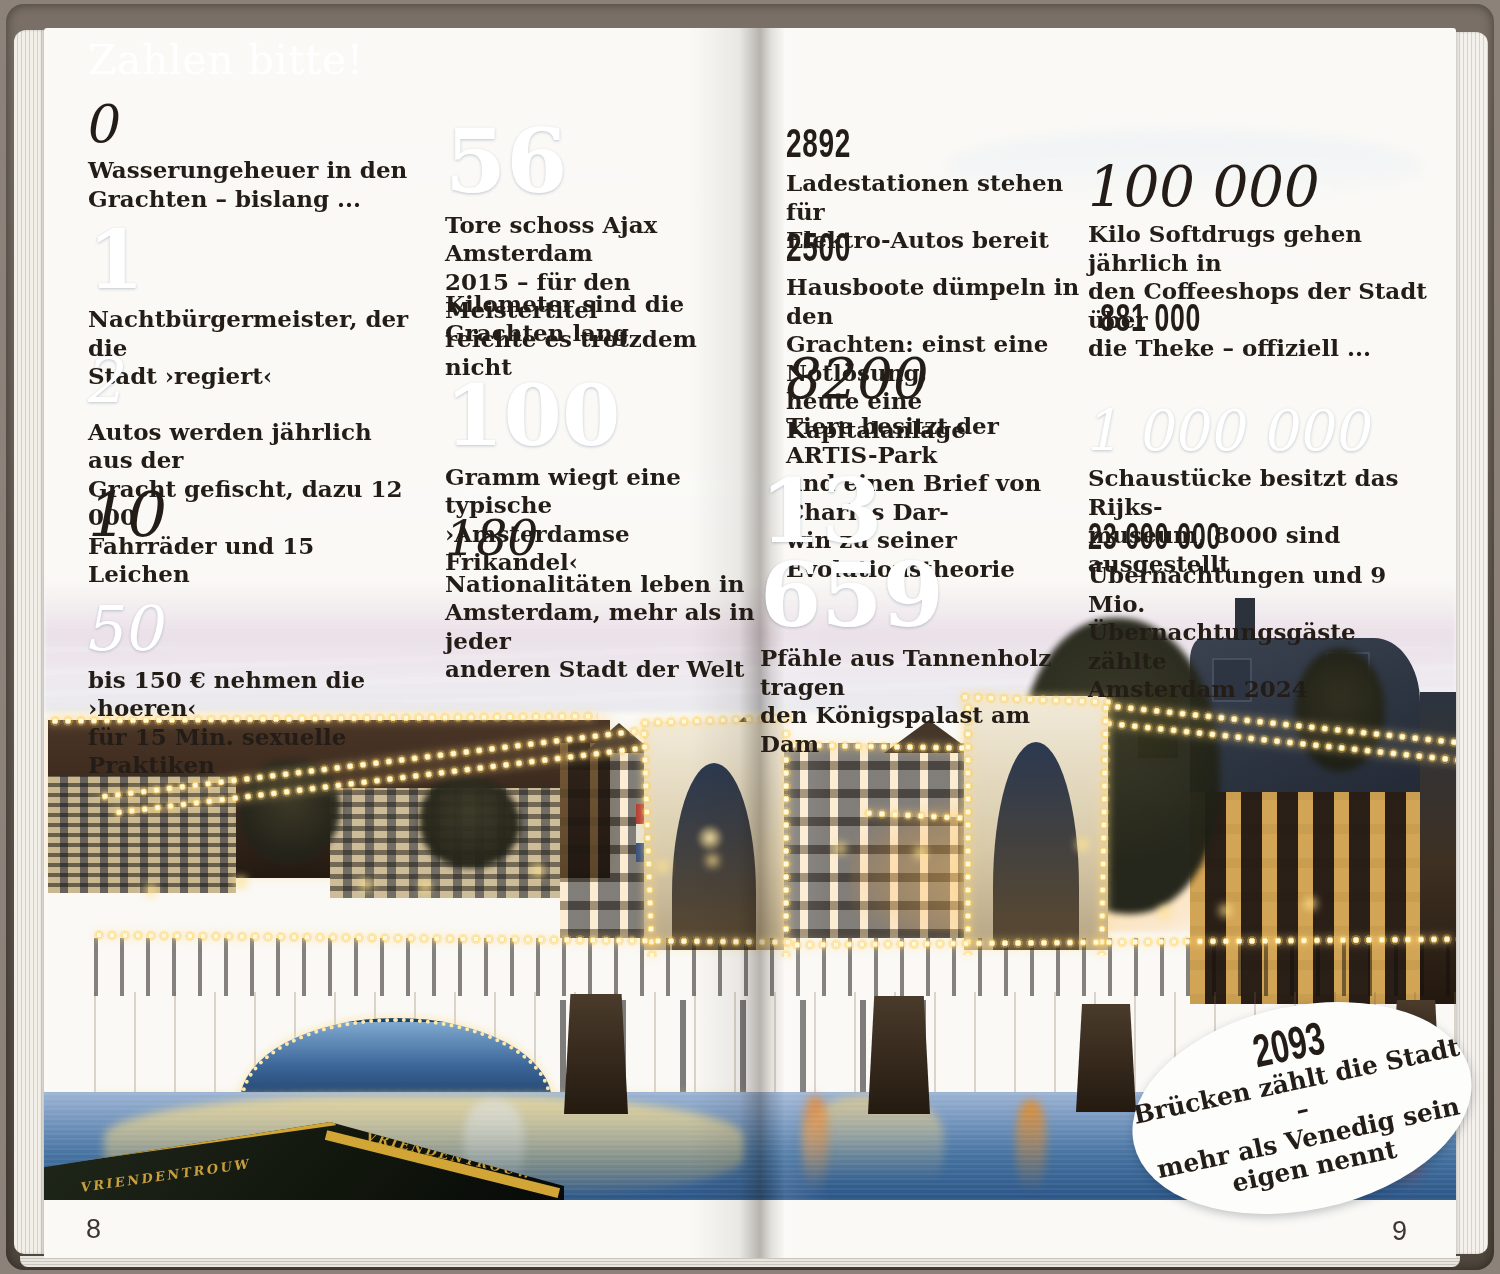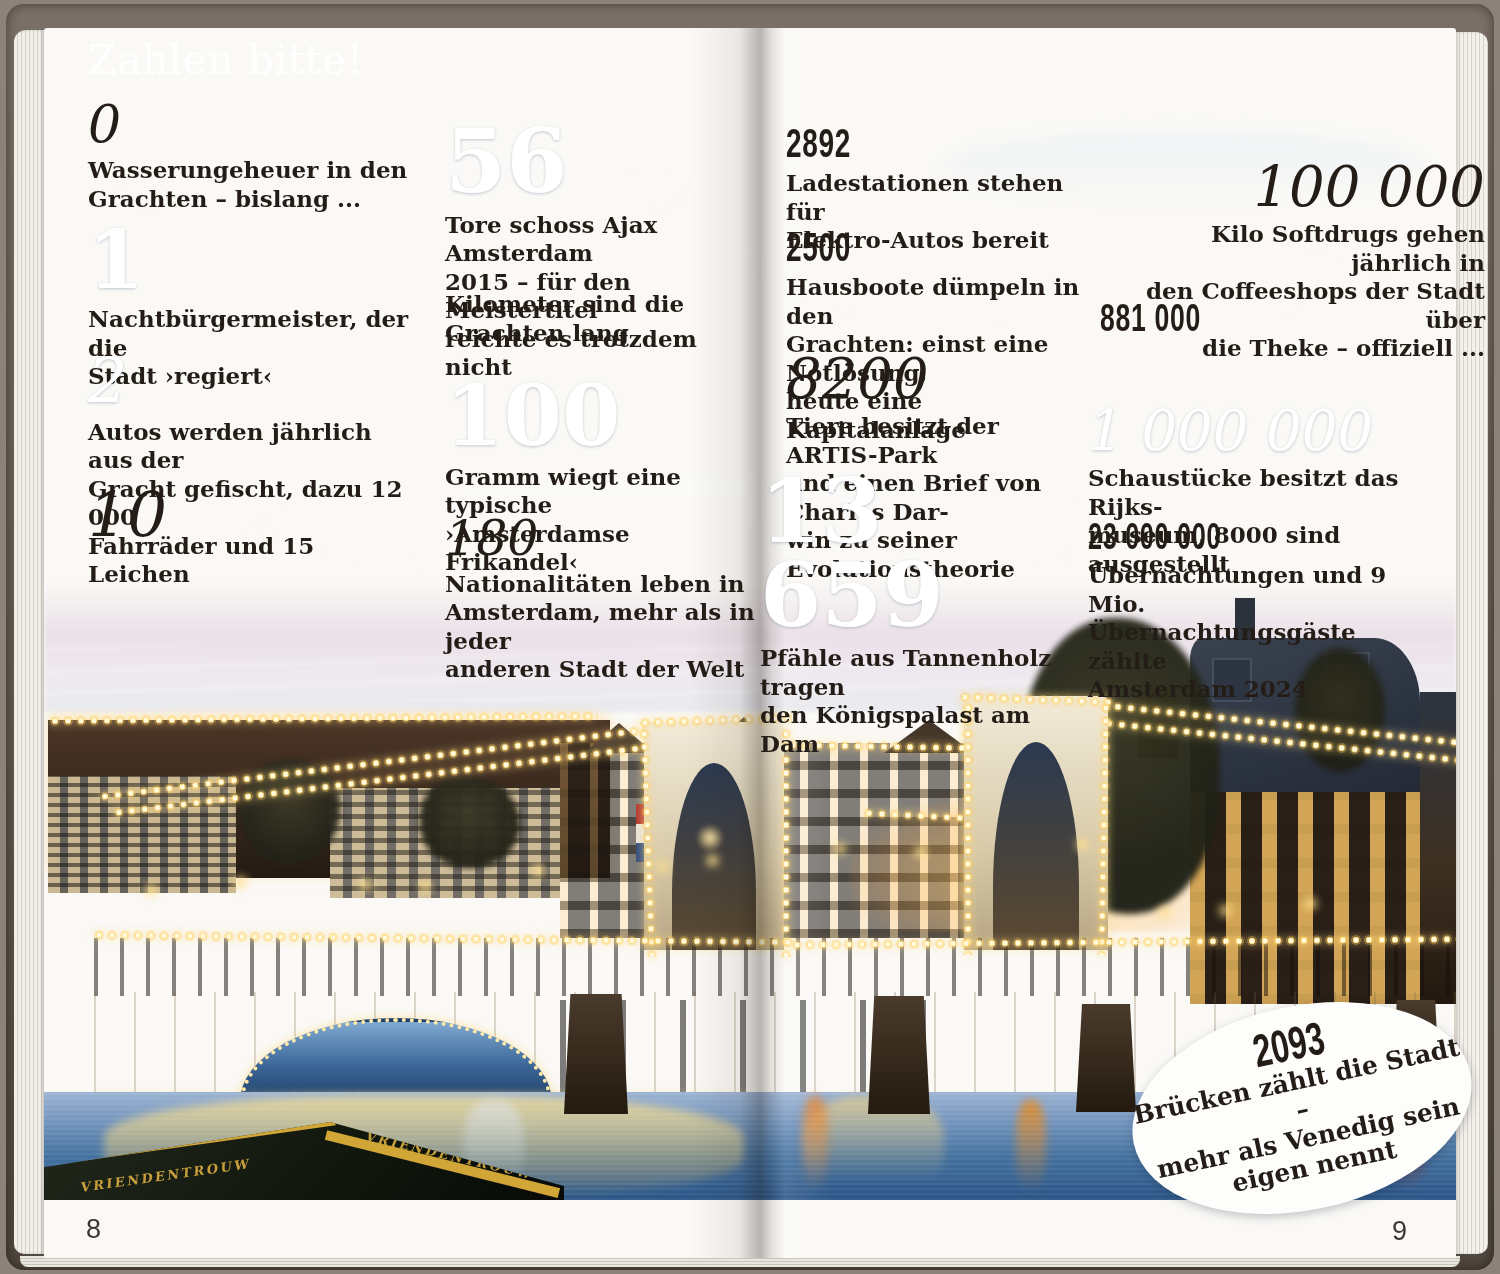--- a/index.html
+++ b/index.html
@@ -209,20 +209,25 @@
   </div>
   <div class="stat" style="left:88px;top:352px;width:334px;">
     <div class="num it white" style="font-size:62px;">2</div>
     <div class="cap">Autos werden jährlich aus der
 Gracht gefischt, dazu 12 000
 Fahrräder und 15 Leichen</div>
   </div>
   <div class="stat" style="left:88px;top:486px;width:340px;">
     <div class="num it" style="font-size:62px;">10</div>
   </div>
+  <div class="stat" style="left:88px;top:600px;width:334px;">
+    <div class="num it white" style="font-size:62px;">50</div>
+    <div class="cap">bis 150 € nehmen die ›hoeren‹
+für 15 Min. sexuelle Praktiken</div>
+  </div>
 
   <div class="stat" style="left:445px;top:120px;width:310px;">
     <div class="num bold white" style="font-size:88px;">56</div>
     <div class="cap">Tore schoss Ajax Amsterdam
 2015 – für den Meistertitel
 reichte es trotzdem nicht</div>
   </div>
   <div class="stat" style="left:445px;top:290px;width:310px;">
     <div class="cap">Kilometer sind die Grachten lang</div>
   </div>
@@ -254,21 +259,21 @@
     <div class="cap">Tiere besitzt der ARTIS-Park
 und einen Brief von Charles Dar-
 win zu seiner Evolutionstheorie</div>
   </div>
   <div class="stat" style="left:760px;top:470px;width:310px;">
     <div class="num bold white" style="font-size:88px;">13 659</div>
     <div class="cap">Pfähle aus Tannenholz tragen
 den Königspalast am Dam</div>
   </div>
 
-  <div class="stat" style="left:1140px;top:160px;width:345px;text-align:right;">
+  <div class="stat" style="left:1088px;top:160px;width:345px;">
     <div class="num it" style="font-size:56px;">100 000</div>
     <div class="cap">Kilo Softdrugs gehen jährlich in
 den Coffeeshops der Stadt über
 die Theke – offiziell ...</div>
   </div>
   <div class="stat" style="left:1088px;top:300px;width:345px;margin-left:12px;">
     <div class="num cond" style="font-size:38px;">881 000</div>
   </div>
   <div class="stat" style="left:1088px;top:404px;width:345px;">
     <div class="num it white" style="font-size:56px;">1 000 000</div>

